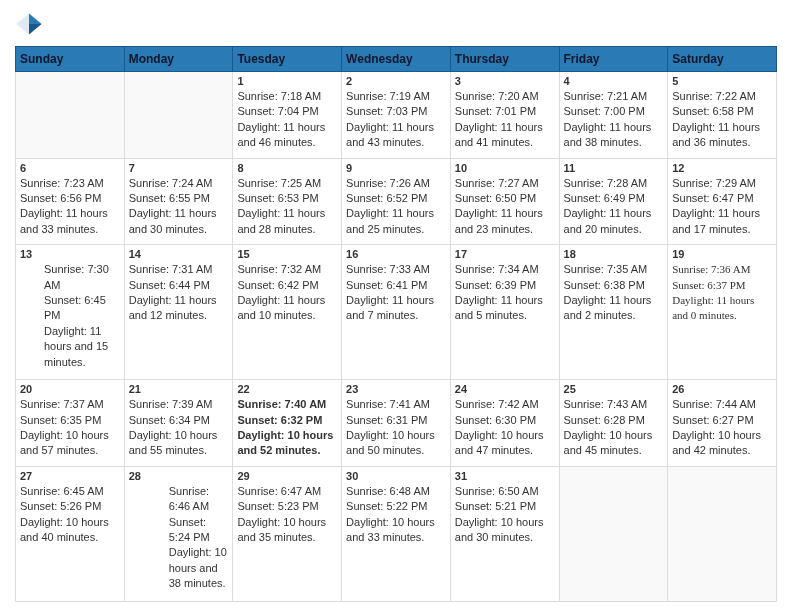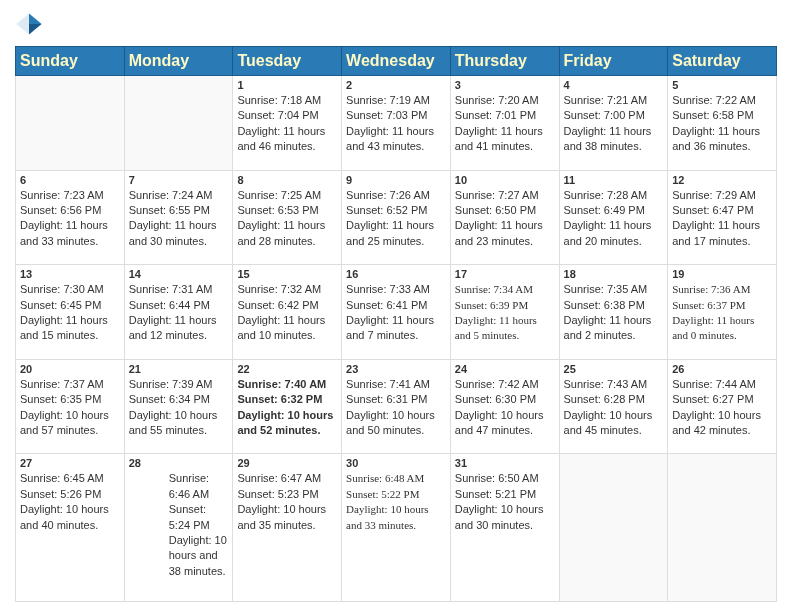--- a/index.html
+++ b/index.html
@@ -55,22 +55,22 @@
     }
     .calendar {
       flex: 1;
       border: 1px solid #ccc;
       border-collapse: collapse;
       width: 100%;
       table-layout: fixed;
     }
     .calendar th {
       background-color: #2a7ab5;
-      color: #fef9c3;
-      font-size: 16px;
+      color: #0f172a;
+      font-size: 12px;
       font-weight: bold;
       padding: 5px 4px;
       text-align: left;
       border: 1px solid #1a5a8a;
     }
     .calendar td {
       vertical-align: top;
       padding: 3px 4px;
       border: 1px solid #ddd;
       font-size: 9.5px;
@@ -204,21 +204,21 @@
           <td>
             <span class="day-num">12</span>
             <div class="cell-text" style="white-space: pre-line;">Sunrise: 7:29 AM
 Sunset: 6:47 PM
 Daylight: 11 hours and 17 minutes.</div>
           </td>
         </tr>
         <tr>
           <td>
             <span class="day-num">13</span>
-            <div class="cell-text" style="white-space: pre-line;">Sunrise: 7:30 AM
+            <div class="cell-text" style="white-space: pre-line; margin-left: 24px;">Sunrise: 7:30 AM
 Sunset: 6:45 PM
 Daylight: 11 hours and 15 minutes.</div>
           </td>
           <td>
             <span class="day-num">14</span>
             <div class="cell-text" style="white-space: pre-line;">Sunrise: 7:31 AM
 Sunset: 6:44 PM
 Daylight: 11 hours and 12 minutes.</div>
           </td>
           <td>
@@ -228,21 +228,21 @@
 Daylight: 11 hours and 10 minutes.</div>
           </td>
           <td>
             <span class="day-num">16</span>
             <div class="cell-text" style="white-space: pre-line;">Sunrise: 7:33 AM
 Sunset: 6:41 PM
 Daylight: 11 hours and 7 minutes.</div>
           </td>
           <td>
             <span class="day-num">17</span>
-            <div class="cell-text" style="white-space: pre-line; font-family: Liberation Serif, serif;">Sunrise: 7:34 AM
+            <div class="cell-text" style="white-space: pre-line;">Sunrise: 7:34 AM
 Sunset: 6:39 PM
 Daylight: 11 hours and 5 minutes.</div>
           </td>
           <td>
             <span class="day-num">18</span>
             <div class="cell-text" style="white-space: pre-line;">Sunrise: 7:35 AM
 Sunset: 6:38 PM
 Daylight: 11 hours and 2 minutes.</div>
           </td>
           <td>
@@ -310,21 +310,21 @@
 Daylight: 10 hours and 38 minutes.</div>
           </td>
           <td>
             <span class="day-num">29</span>
             <div class="cell-text" style="white-space: pre-line;">Sunrise: 6:47 AM
 Sunset: 5:23 PM
 Daylight: 10 hours and 35 minutes.</div>
           </td>
           <td>
             <span class="day-num">30</span>
-            <div class="cell-text" style="white-space: pre-line; font-family: Liberation Serif, serif;">Sunrise: 6:48 AM
+            <div class="cell-text" style="white-space: pre-line;">Sunrise: 6:48 AM
 Sunset: 5:22 PM
 Daylight: 10 hours and 33 minutes.</div>
           </td>
           <td>
             <span class="day-num">31</span>
             <div class="cell-text" style="white-space: pre-line;">Sunrise: 6:50 AM
 Sunset: 5:21 PM
 Daylight: 10 hours and 30 minutes.</div>
           </td>
           <td class="empty"></td>

